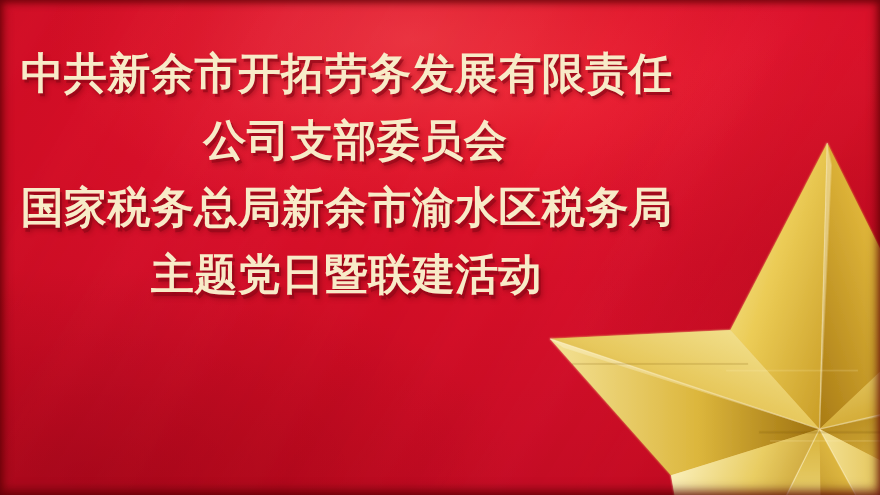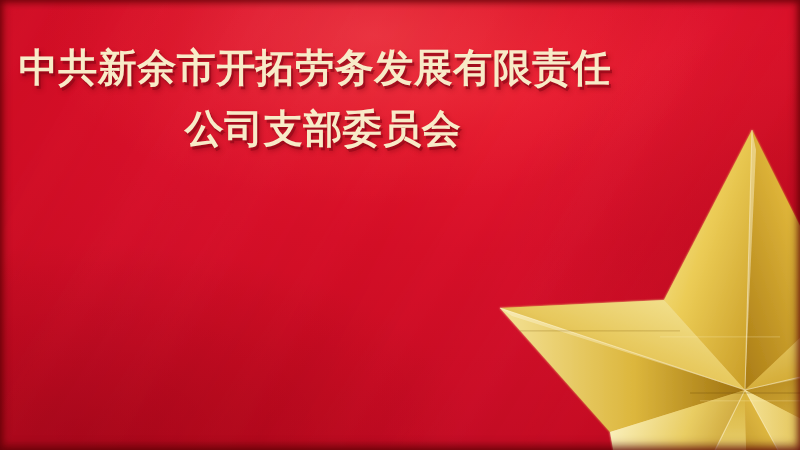--- a/index.html
+++ b/index.html
@@ -210,15 +210,17 @@
         </g>
       </g>
     </svg>
   </div>
 
   <div class="bg-vignette"></div>
 
   <div class="text-block">
     <div class="line l1">中共新余市开拓劳务发展有限责任</div>
     <div class="line l2">公司支部委员会</div>
+    <div class="line l3">国家税务总局新余市渝水区税务局</div>
+    <div class="line l5">主题党日暨联建活动</div>
   </div>
 
 </div>
 
 </body></html>

